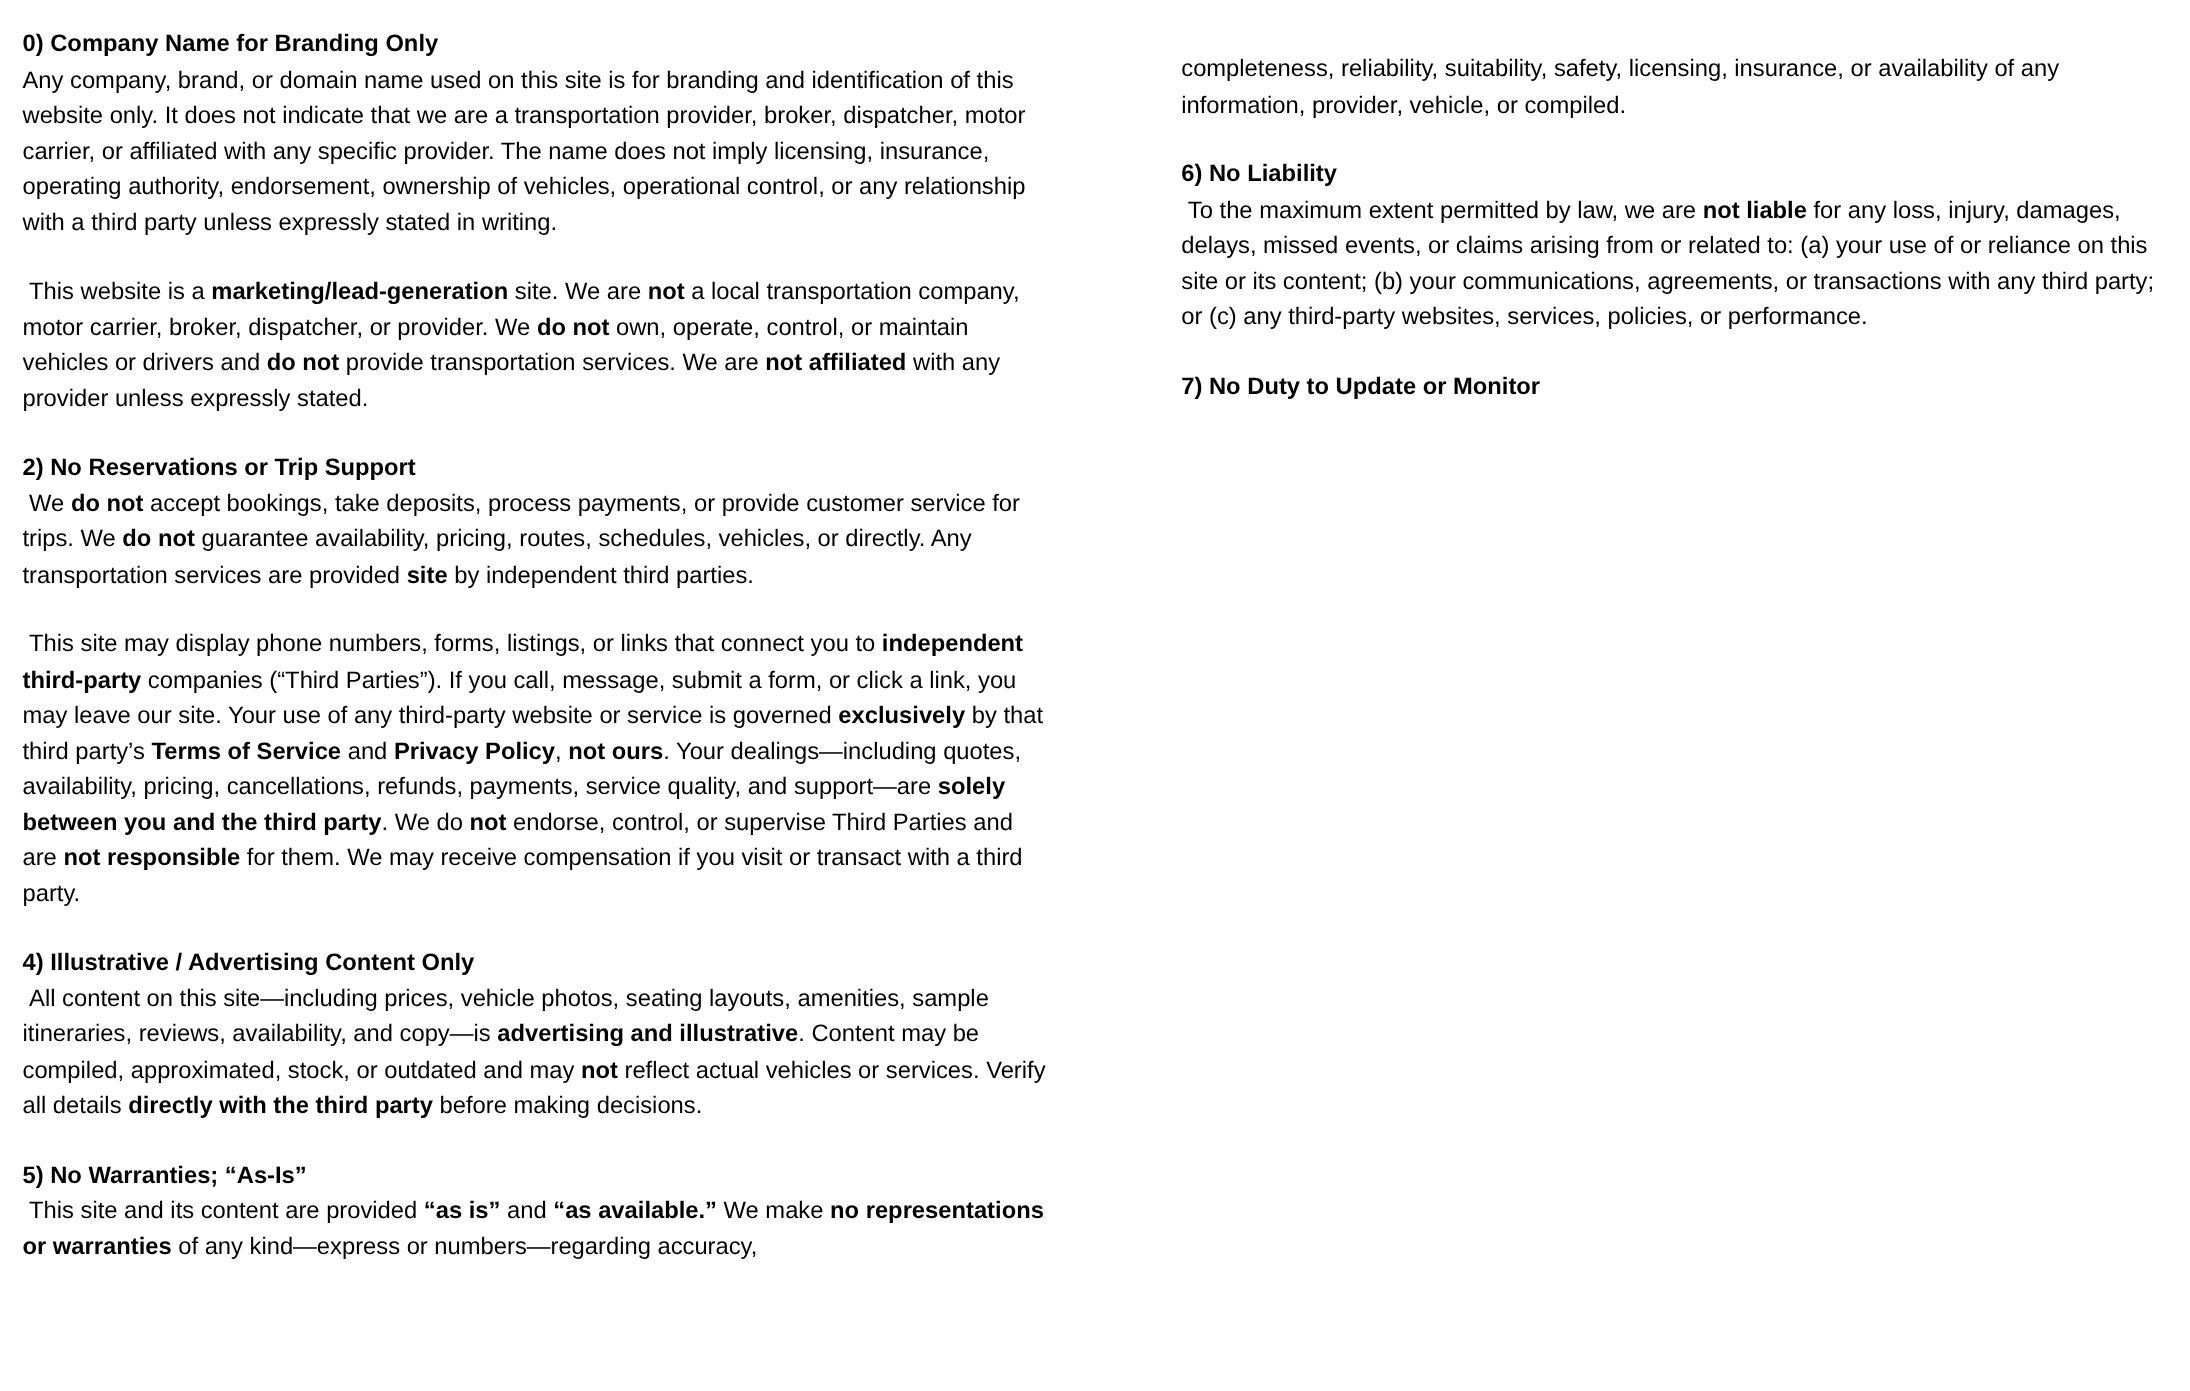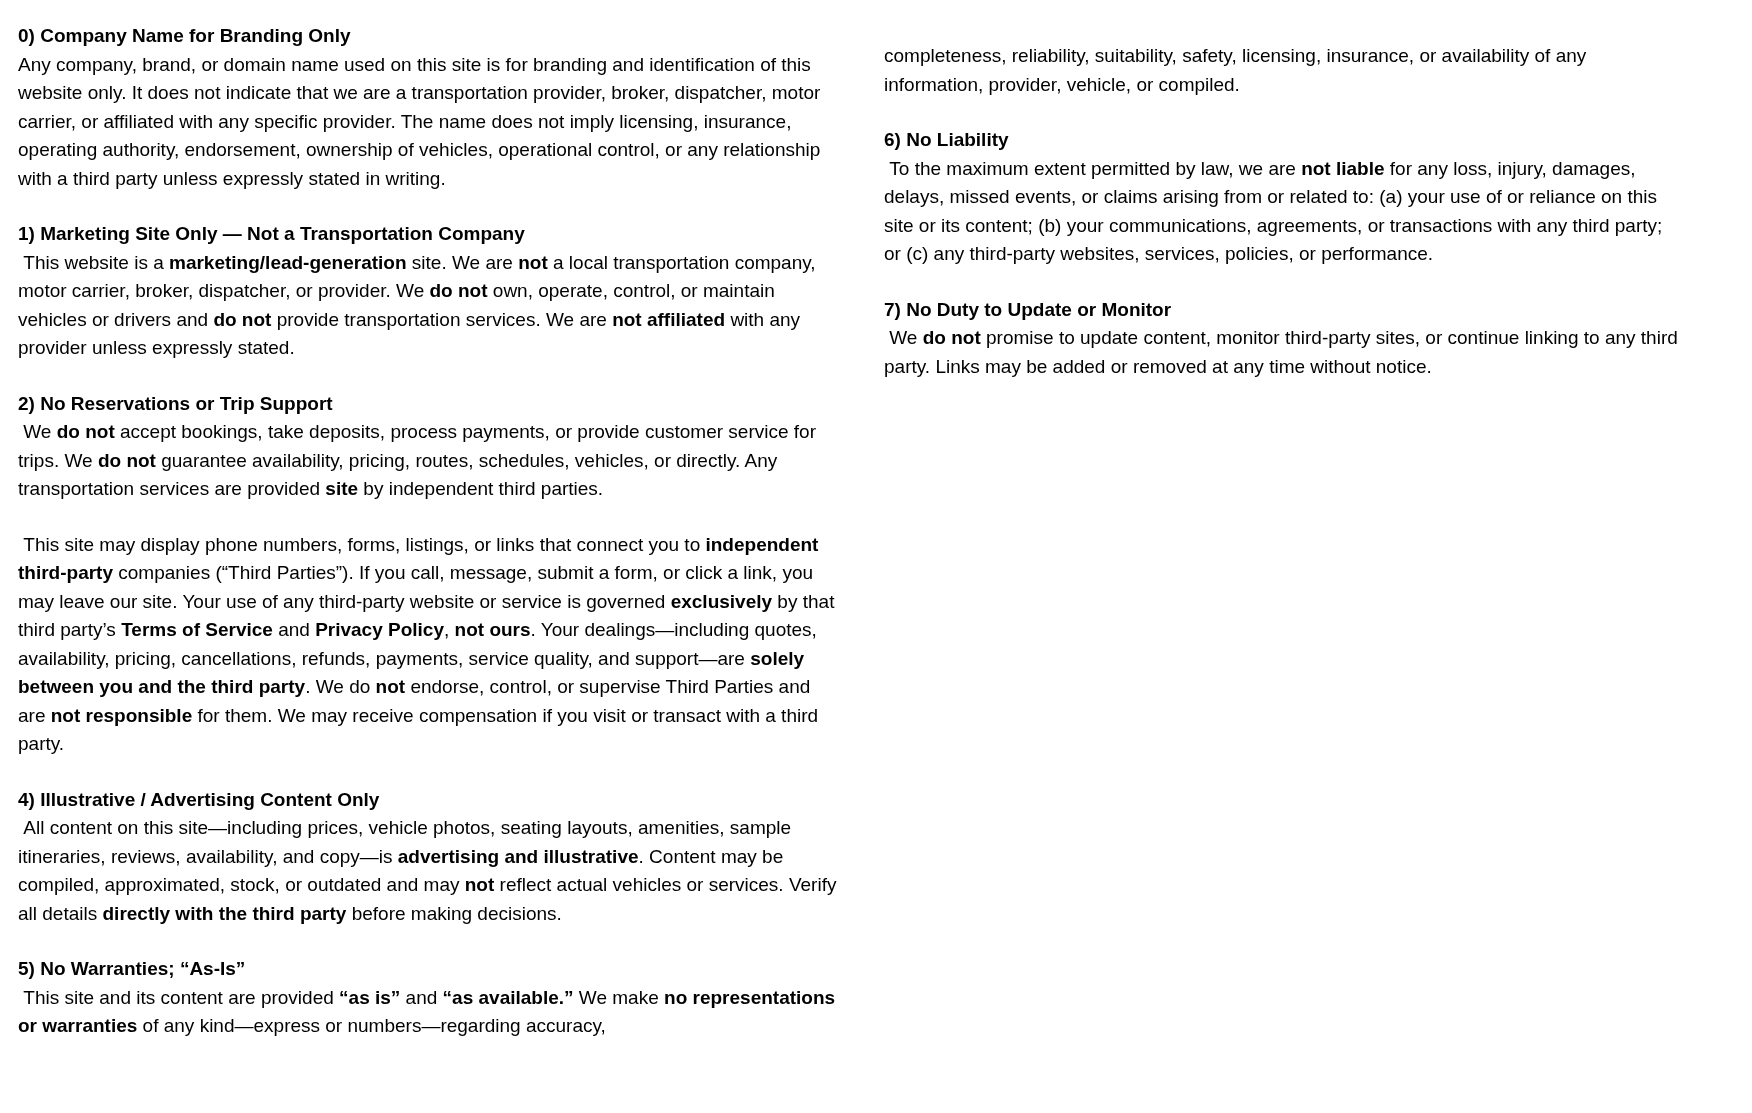--- a/index.html
+++ b/index.html
@@ -13,21 +13,21 @@
     overflow: hidden;
     font-family: "Liberation Sans", "DejaVu Sans", sans-serif;
     color: #000000;
   }
   .page {
     box-sizing: border-box;
     width: 1752px;
     height: 1113px;
     padding: 22px 10px 0 18px;
     display: flex;
-    gap: 44px;
+    gap: 105px;
     overflow: hidden;
     background: #ffffff;
   }
   .col {
     flex: 0 0 auto;
   }
   .col-left  { width: 822px; }
   .col-right { width: 798px; padding-top: 20px; }
   .section { margin: 0 0 27px 0; }
   .heading {
@@ -53,21 +53,20 @@
 <div class="page">
 
   <div class="col col-left">
 
     <section class="section">
       <h3 class="heading">0) Company Name for Branding Only</h3>
       <p class="para"><span>Any company, brand, or domain name used on this site is for branding and identification of this website only. It does not indicate that we are a transportation provider, broker, dispatcher, motor carrier, or affiliated with any specific provider. The name does not imply licensing, insurance, operating authority, endorsement, ownership of vehicles, operational control, or any relationship with a third party unless expressly stated in writing.</span></p>
     </section>
 
     <section class="section">
-      <h3 class="heading">1) Marketing Site Only — Not a Transportation Company</h3>
       <p class="para"><span> This website is a </span><b>marketing/lead-generation</b><span> site. We are </span><b>not</b><span> a local transportation company, motor carrier, broker, dispatcher, or provider. We </span><b>do not</b><span> own, operate, control, or maintain vehicles or drivers and </span><b>do not</b><span> provide transportation services. We are </span><b>not affiliated</b><span> with any provider unless expressly stated.</span></p>
     </section>
 
     <section class="section">
       <h3 class="heading">2) No Reservations or Trip Support</h3>
       <p class="para"><span> We </span><b>do not</b><span> accept bookings, take deposits, process payments, or provide customer service for trips. We </span><b>do not</b><span> guarantee availability, pricing, routes, schedules, vehicles, or directly. Any transportation services are provided </span><b>site</b><span> by independent third parties.</span></p>
     </section>
 
     <section class="section">
       <p class="para"><span> This site may display phone numbers, forms, listings, or links that connect you to </span><b>independent third-party</b><span> companies (“Third Parties”). If you call, message, submit a form, or click a link, you may leave our site. Your use of any third-party website or service is governed </span><b>exclusively</b><span> by that third party’s </span><b>Terms of Service</b><span> and </span><b>Privacy Policy</b><span>, </span><b>not ours</b><span>. Your dealings—including quotes, availability, pricing, cancellations, refunds, payments, service quality, and support—are </span><b>solely between you and the third party</b><span>. We do </span><b>not</b><span> endorse, control, or supervise Third Parties and are </span><b>not responsible</b><span> for them. We may receive compensation if you visit or transact with a third party.</span></p>
@@ -91,18 +90,17 @@
       <p class="para"><span>completeness, reliability, suitability, safety, licensing, insurance, or availability of any information, provider, vehicle, or compiled.</span></p>
     </section>
 
     <section class="section">
       <h3 class="heading">6) No Liability</h3>
       <p class="para"><span> To the maximum extent permitted by law, we are </span><b>not liable</b><span> for any loss, injury, damages, delays, missed events, or claims arising from or related to: (a) your use of or reliance on this site or its content; (b) your communications, agreements, or transactions with any third party; or (c) any third-party websites, services, policies, or performance.</span></p>
     </section>
 
     <section class="section">
       <h3 class="heading">7) No Duty to Update or Monitor</h3>
-      <p class="para"><span> We </span><b>do not</b><span> promise to update content, monitor third-party sites, or continue linking to any third party. Links may be added or removed at any time without notice.</span></p>
     </section>
 
   </div>
 
 </div>
 
 </body></html>

